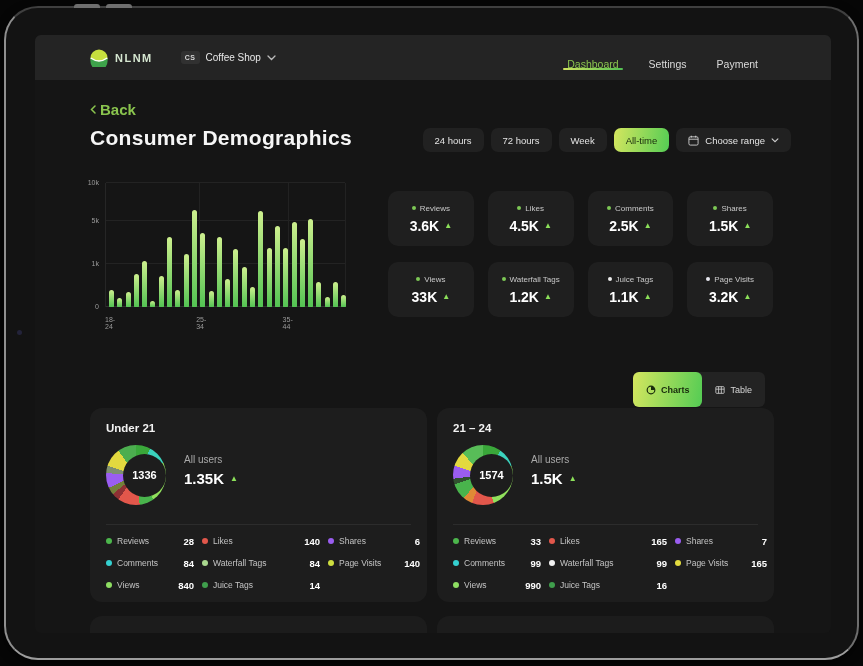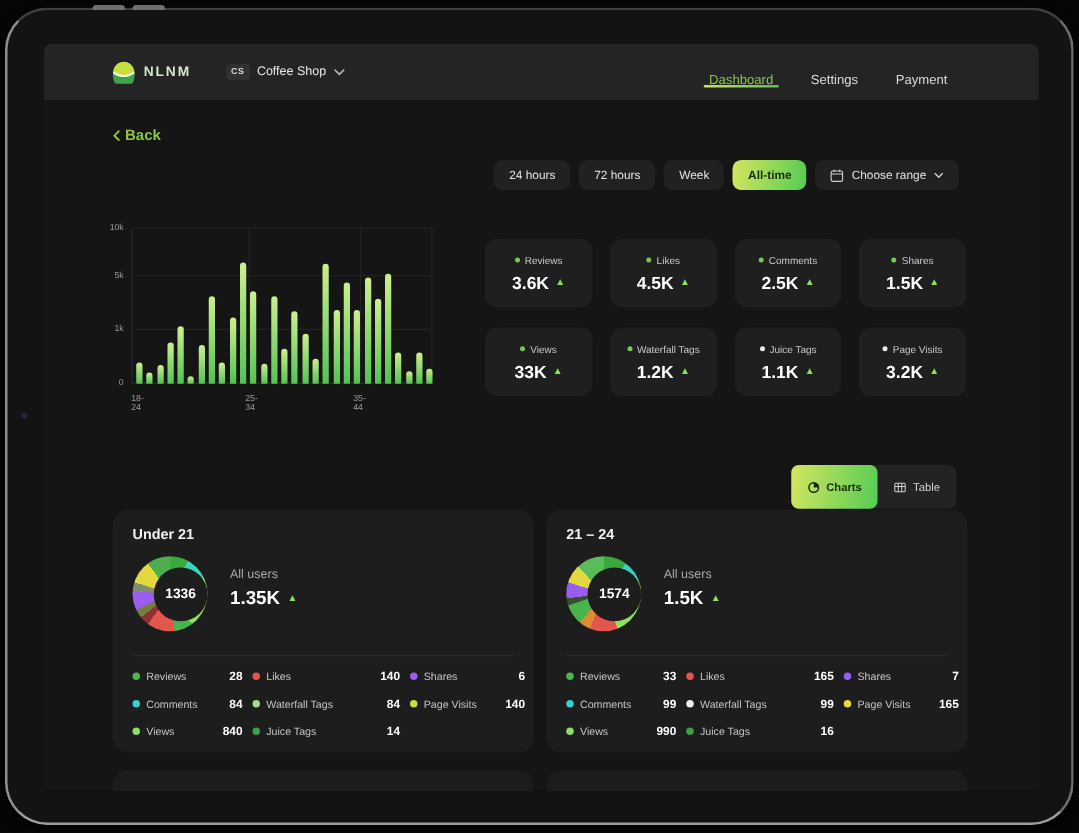--- a/index.html
+++ b/index.html
@@ -27,28 +27,28 @@
   .org-name { font-size:10px; color:#e8e8e8; }
   .nav-tabs { margin-left:auto; display:flex; height:100%; align-items:center;margin-top:13px; }
   .nav-tab { position:relative; display:flex; align-items:center; padding:0 15px; font-size:10.5px; color:#dadada; cursor:pointer; }
   .nav-tab.active { color:#8ac44e; }
   .nav-tab.active::after { content:""; position:absolute; left:11px; right:11px; bottom:0; height:2px; border-radius:2px;
     background:linear-gradient(90deg,#cfe35f,#52c053); }
 
   
   .content { position:relative; height:553px; background:#151515; }
   .back-link { position:absolute; left:55px; top:21px; display:flex; align-items:center; gap:4px;
-    color:#8ac44e; font-size:12px; font-weight:600; cursor:pointer; }
+    color:#8ac44e; font-size:15px; font-weight:600; cursor:pointer; }
   .page-title { position:absolute; left:55px; top:46px; font-size:21px; font-weight:600; color:#f6f6f6; letter-spacing:.3px; }
 
-  .filter-row { position:absolute; right:64px; top:48px; display:flex; gap:7px; align-items:center; }
+  .filter-row { position:absolute; right:40px; top:48px; display:flex; gap:7px; align-items:center; }
   .filter-group { display:flex; gap:7px; }
   .pill { height:24px; padding:0 12px; display:flex; align-items:center; gap:6px; background:#212121;
     border:none; border-radius:7px; font-size:9.5px; color:#e3e3e3; font-family:inherit; cursor:pointer; }
-  .pill.active { background:linear-gradient(100deg,#d5e65f,#54cc54); color:#182a0c; font-weight:700; }
+  .pill.active { background:linear-gradient(100deg,#d5e65f,#54cc54); color:#182a0c; font-weight:400; }
 
   
   .chart-section { position:absolute; left:0; top:0; }
   .y-tick { position:absolute; width:14px; left:50px; text-align:right; font-size:7px; color:#9a9a9a; }
   .plot { position:absolute; left:70px; top:103px; width:240px; height:124px; border-left:1px solid #262626; }
   .grid-h { position:absolute; left:0; right:0; height:1px; background:#232323; }
   .grid-v { position:absolute; top:0; bottom:0; width:1px; background:#222222; }
   .bars { position:absolute; inset:0; display:flex; align-items:flex-end; gap:3.3px; padding-left:3px; }
   .bar { width:5px; border-radius:3px 3px 1px 1px; flex:none; }
   .x-tick { position:absolute; top:236px; font-size:7px; color:#9a9a9a; }
@@ -141,20 +141,21 @@
 
       <div class="back-link">
         <span>
           <svg width="6" height="9" viewBox="0 0 6 9">
               <path d="M5 1 L1.5 4.5 L5 8" stroke="#8ac44e" stroke-width="1.5" fill="none" stroke-linecap="round"></path>
             </svg>
         </span>
         <span>Back</span>
       </div>
 
+      <h1 class="page-title">Consumer Demographics</h1>
 
       <div class="filter-row">
         <div class="filter-group">
             <button class="pill">
               <span>24 hours</span>
             </button>
             <button class="pill">
               <span>72 hours</span>
             </button>
             <button class="pill">

